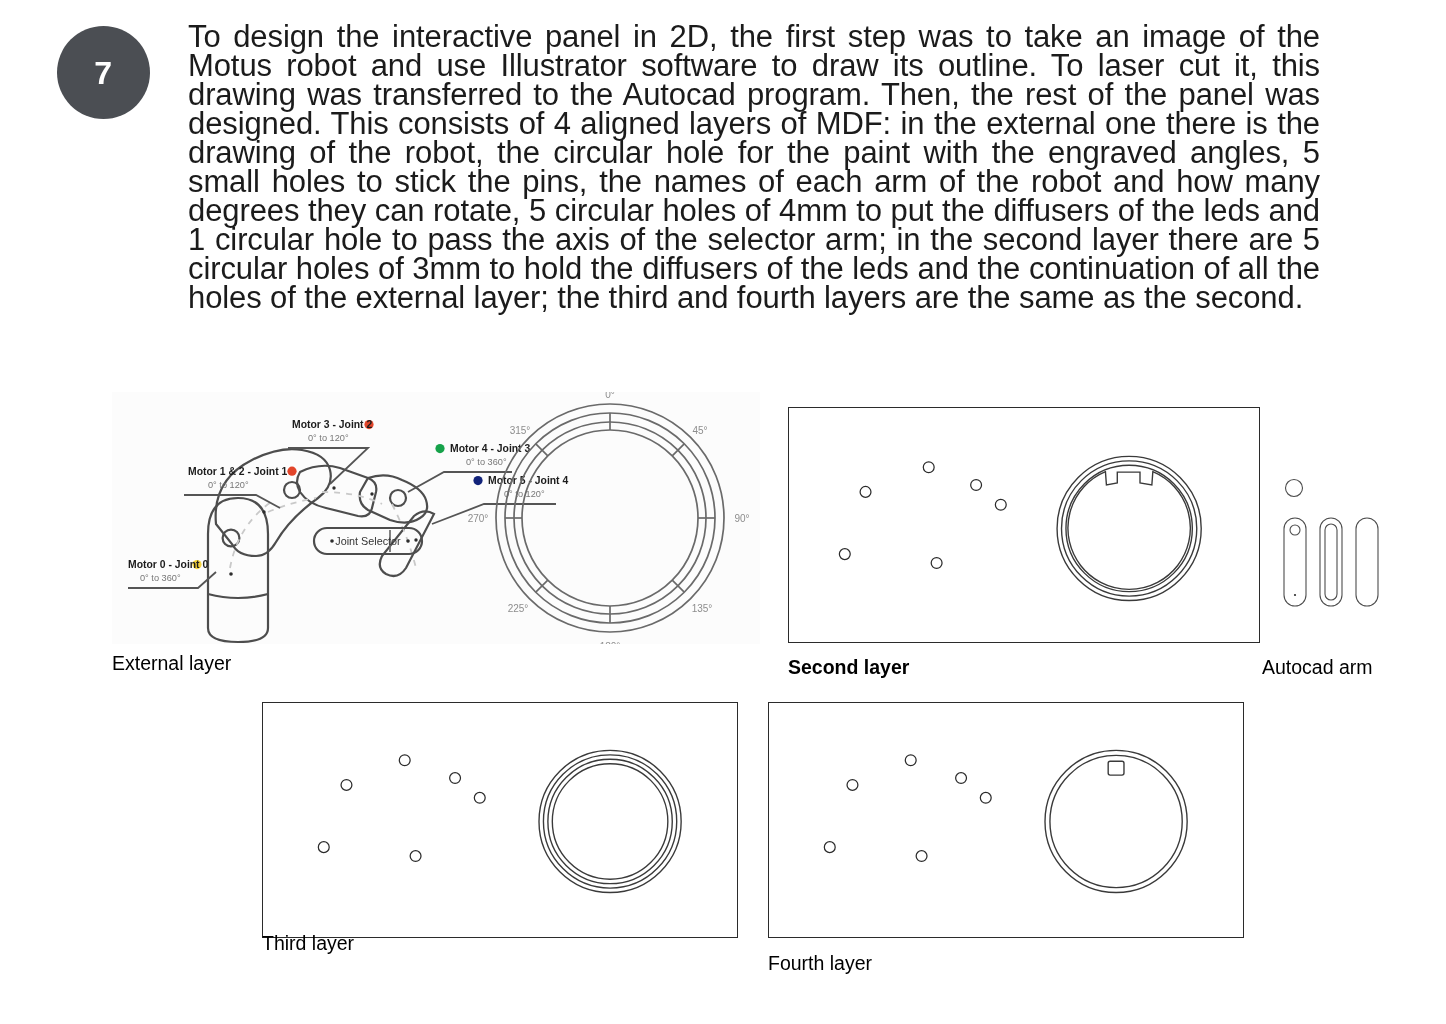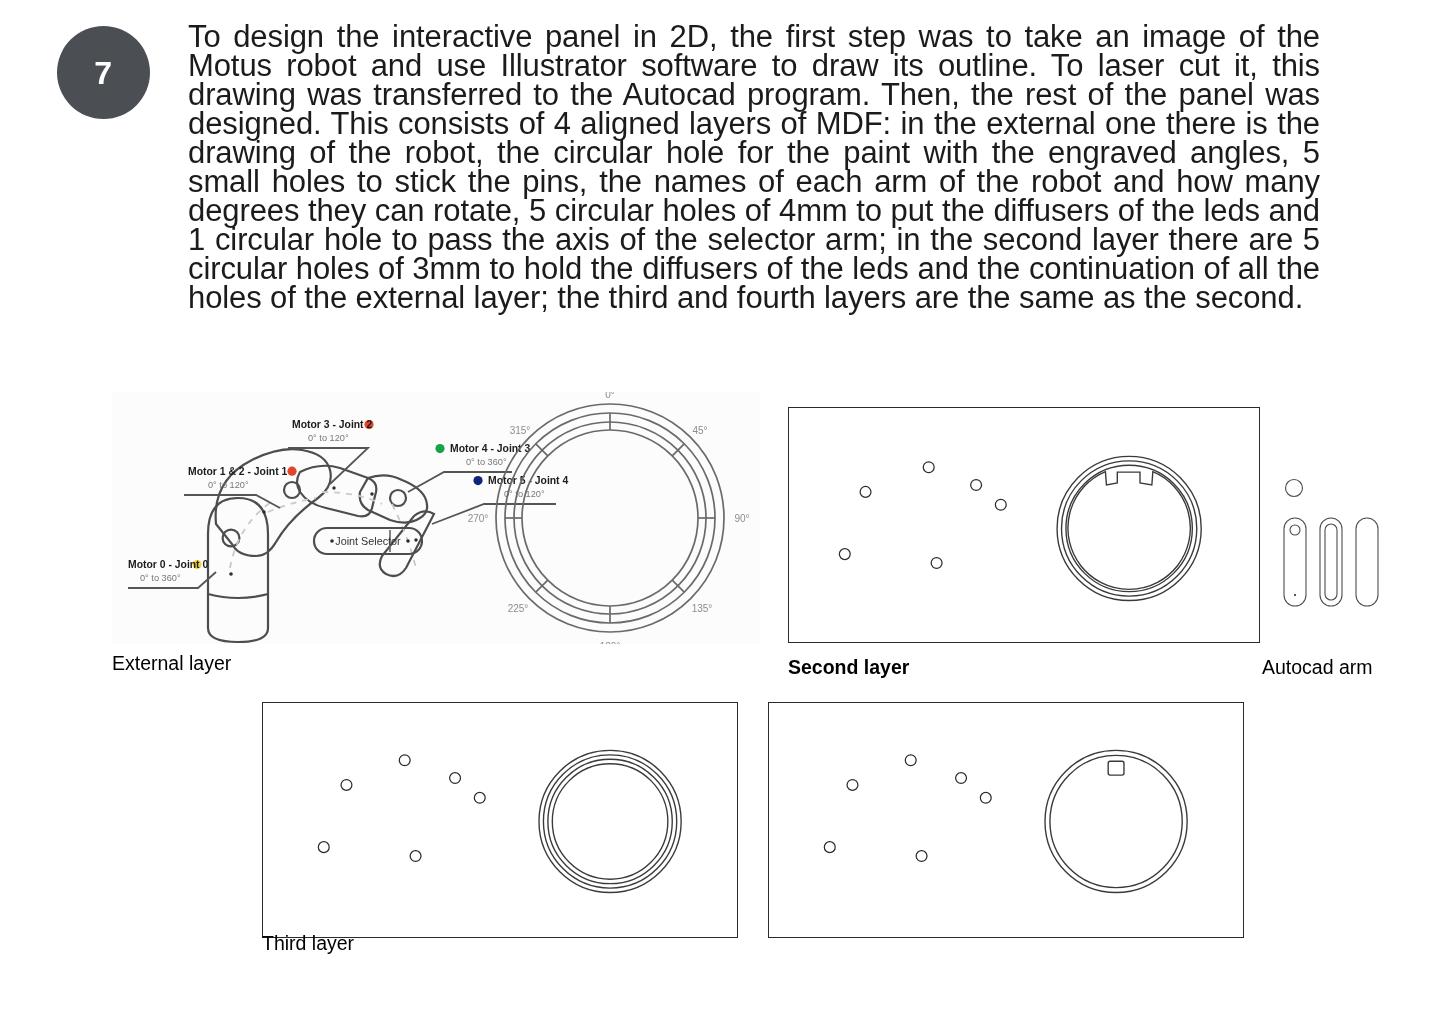--- a/index.html
+++ b/index.html
@@ -269,15 +269,16 @@
         <circle class="hole" cx="218" cy="96" r="5.5"></circle>
         <circle class="hole" cx="60" cy="146" r="5.5"></circle>
         <circle class="hole" cx="153" cy="155" r="5.5"></circle>
         <g transform="translate(350,120)">
           <circle class="ring" cx="0" cy="0" r="72"></circle>
           <circle class="ring" cx="0" cy="0" r="67"></circle>
           <rect class="ring" x="-8" y="-61" width="16" height="14" rx="2"></rect>
         </g>
       </svg>
     </div>
+    <div class="panel-caption" style="left:768px; top:952px; width:476px;">Fourth layer</div>
 
   </div>
 </div>
 
 </body></html>

